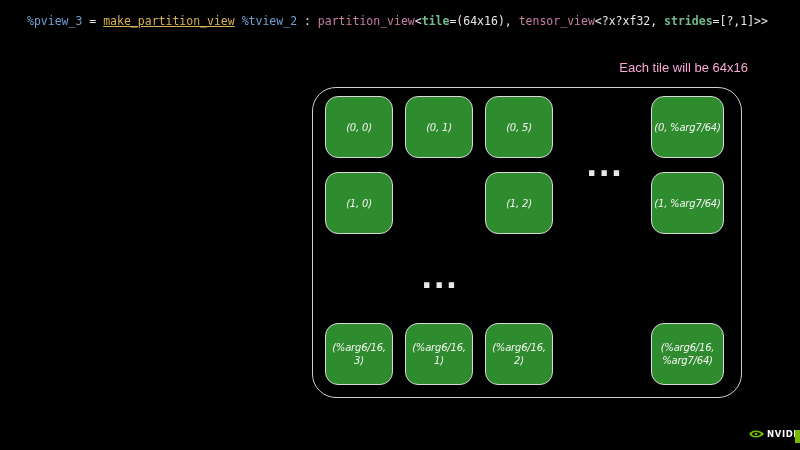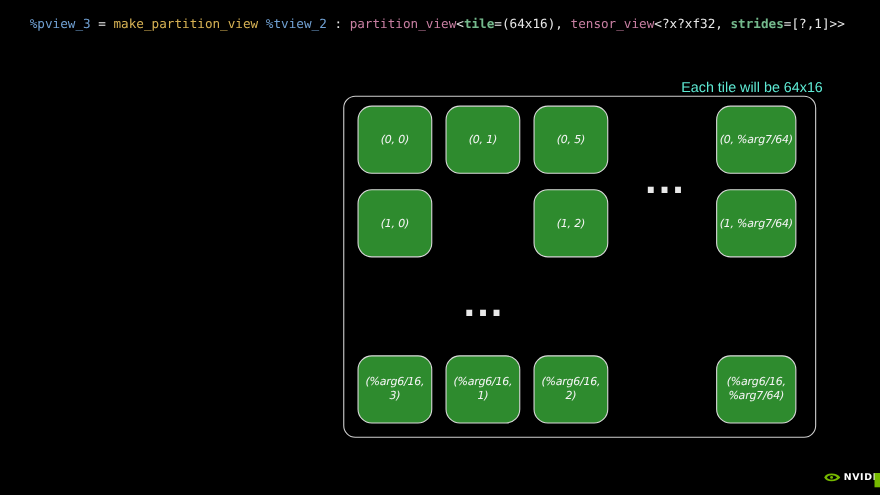--- a/index.html
+++ b/index.html
@@ -4,31 +4,31 @@
 <style>
   html,body{margin:0;padding:0;background:#000;}
   .stage{position:relative;width:800px;height:450px;background:var(--background);overflow:hidden;
          font-family:"DejaVu Sans",sans-serif;}
 
   
   .code-line{position:absolute;left:27px;top:14px;white-space:pre;
              font:11.5px "DejaVu Sans Mono",monospace;}
   .tok-plain{color:var(--text);}
   .tok-var{color:var(--code-variable);}
-  .tok-fn{color:var(--code-function);}
+  .tok-fn{color:var(--code-function);text-decoration:underline;}
   .tok-type{color:var(--code-type);}
   .tok-green{color:var(--code-green);font-weight:bold;}
 
   
-  .tile-note{position:absolute;top:72px;right:52px;color:#5eead4;
+  .tile-note{position:absolute;top:60px;right:52px;color:#f9a8d4;
              font:13px "Liberation Sans","DejaVu Sans",sans-serif;}
 
   
   .grid-container{position:absolute;left:312px;top:87px;width:430px;height:311px;
-                  border:1.5px solid var(--container-border);border-radius:11px;box-sizing:border-box;}
+                  border:1.5px solid var(--container-border);border-radius:24px;box-sizing:border-box;}
 
   
   .tile{position:absolute;width:68px;height:62px;box-sizing:border-box;
         background:var(--tile-fill);border:1.2px solid var(--tile-border);border-radius:13px;
         display:flex;align-items:center;justify-content:center;text-align:center;
         color:#f5f5f5;font:italic 10px "DejaVu Sans",sans-serif;letter-spacing:-0.2px;
         line-height:13px;padding:2px;}
   .c1{left:12px}.c2{left:92px}.c3{left:172px}.c4{left:338px;width:73px}
   .r1{top:8px}.r2{top:84px}.r3{top:235px}
 

